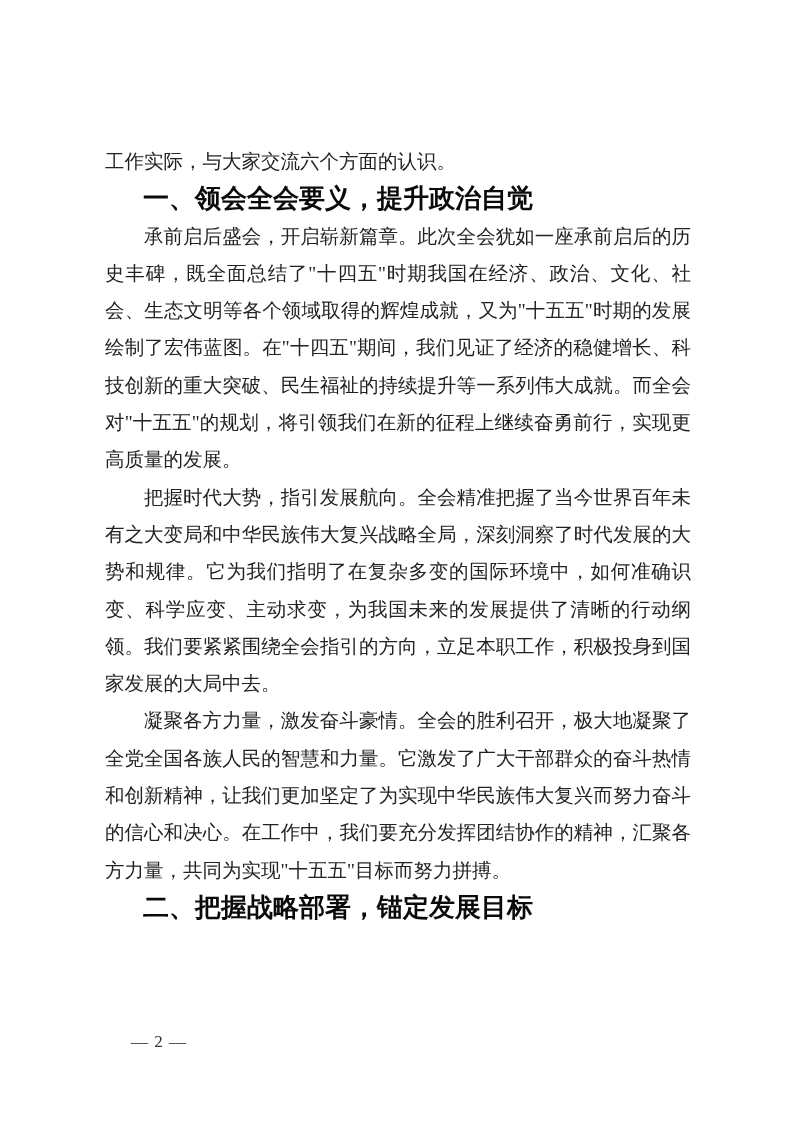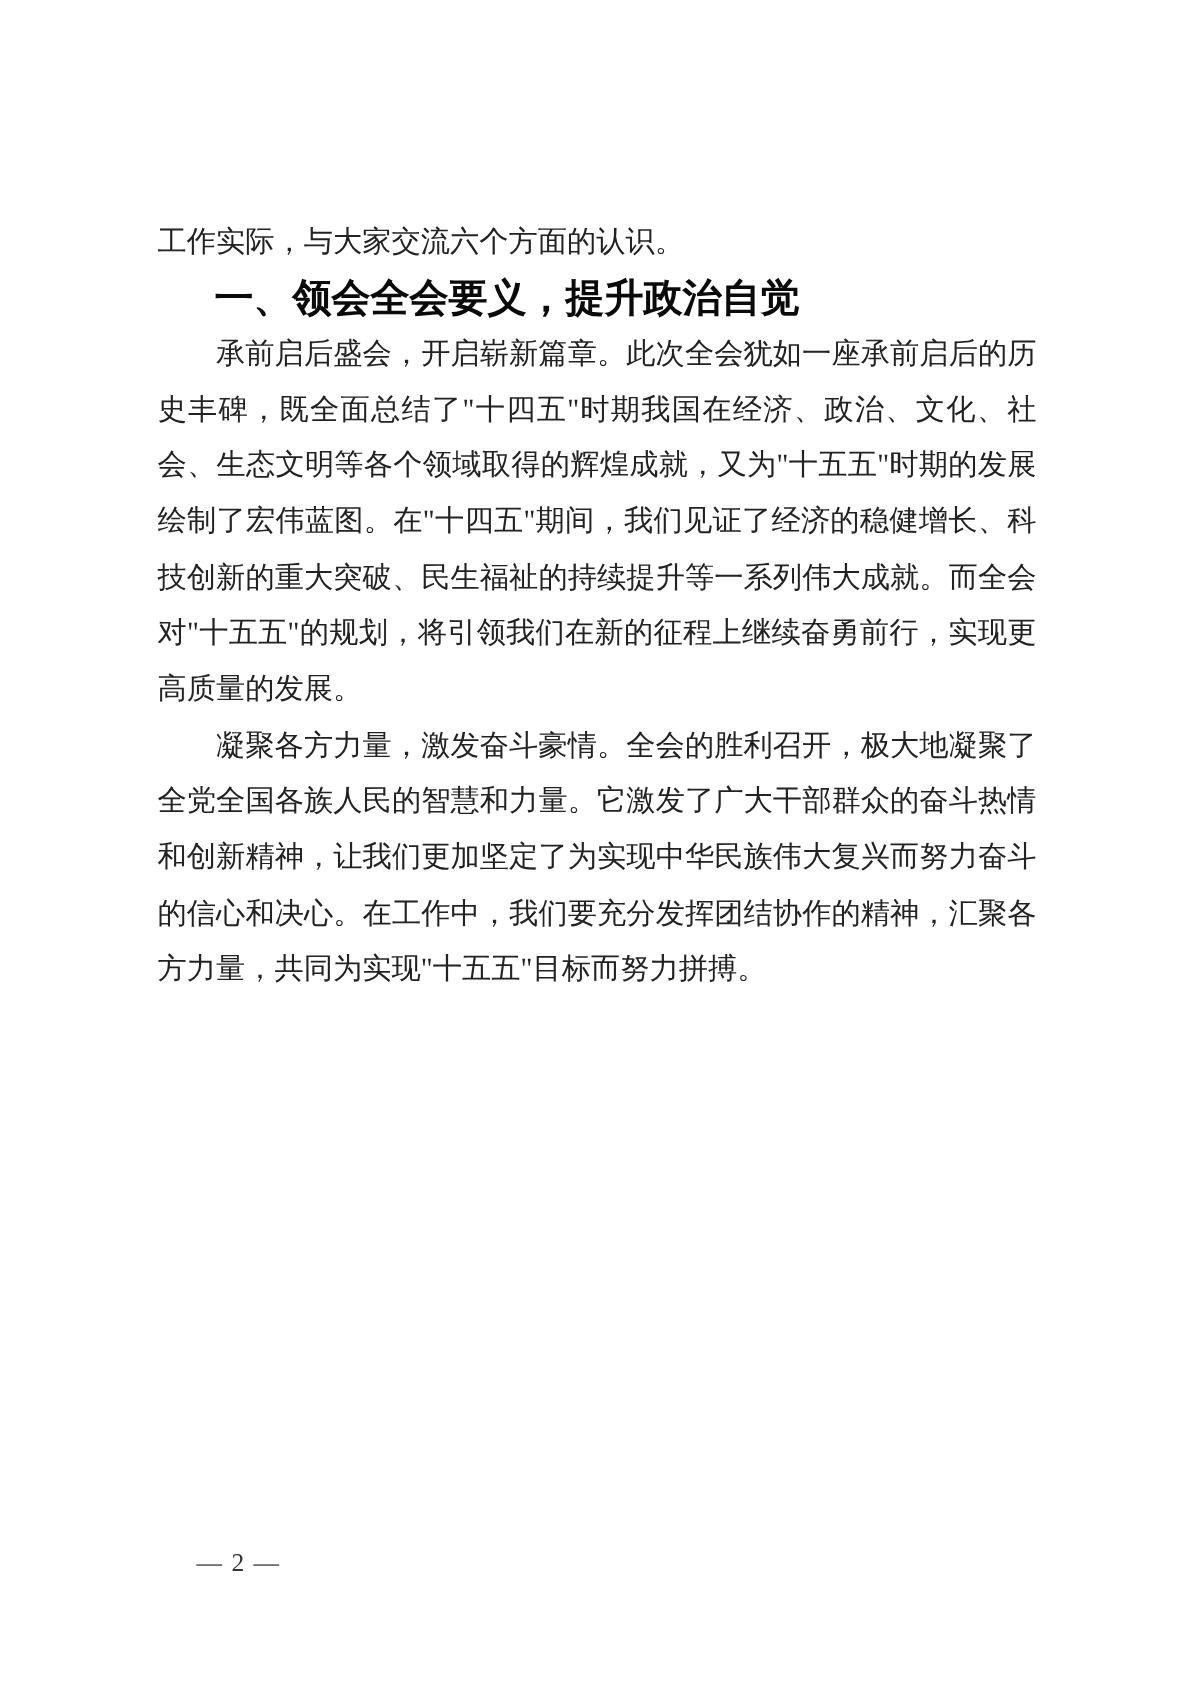--- a/index.html
+++ b/index.html
@@ -53,16 +53,18 @@
   }
 </style>
 </head>
 <body>
 
 <div class="page">
   <div class="content">
       <p class="body">工作实际，与大家交流六个方面的认识。</p>
       <p class="heading indent">一、领会全会要义，提升政治自觉</p>
       <p class="body indent">承前启后盛会，开启崭新篇章。此次全会犹如一座承前启后的历史丰碑，既全面总结了"十四五"时期我国在经济、政治、文化、社会、生态文明等各个领域取得的辉煌成就，又为"十五五"时期的发展绘制了宏伟蓝图。在"十四五"期间，我们见证了经济的稳健增长、科技创新的重大突破、民生福祉的持续提升等一系列伟大成就。而全会对"十五五"的规划，将引领我们在新的征程上继续奋勇前行，实现更高质量的发展。</p>
+      <p class="body indent">把握时代大势，指引发展航向。全会精准把握了当今世界百年未有之大变局和中华民族伟大复兴战略全局，深刻洞察了时代发展的大势和规律。它为我们指明了在复杂多变的国际环境中，如何准确识变、科学应变、主动求变，为我国未来的发展提供了清晰的行动纲领。我们要紧紧围绕全会指引的方向，立足本职工作，积极投身到国家发展的大局中去。</p>
       <p class="body indent">凝聚各方力量，激发奋斗豪情。全会的胜利召开，极大地凝聚了全党全国各族人民的智慧和力量。它激发了广大干部群众的奋斗热情和创新精神，让我们更加坚定了为实现中华民族伟大复兴而努力奋斗的信心和决心。在工作中，我们要充分发挥团结协作的精神，汇聚各方力量，共同为实现"十五五"目标而努力拼搏。</p>
+      <p class="heading indent">二、把握战略部署，锚定发展目标</p>
     </div>
   <div class="page-number">— 2 —</div>
 </div>
 
 </body></html>

